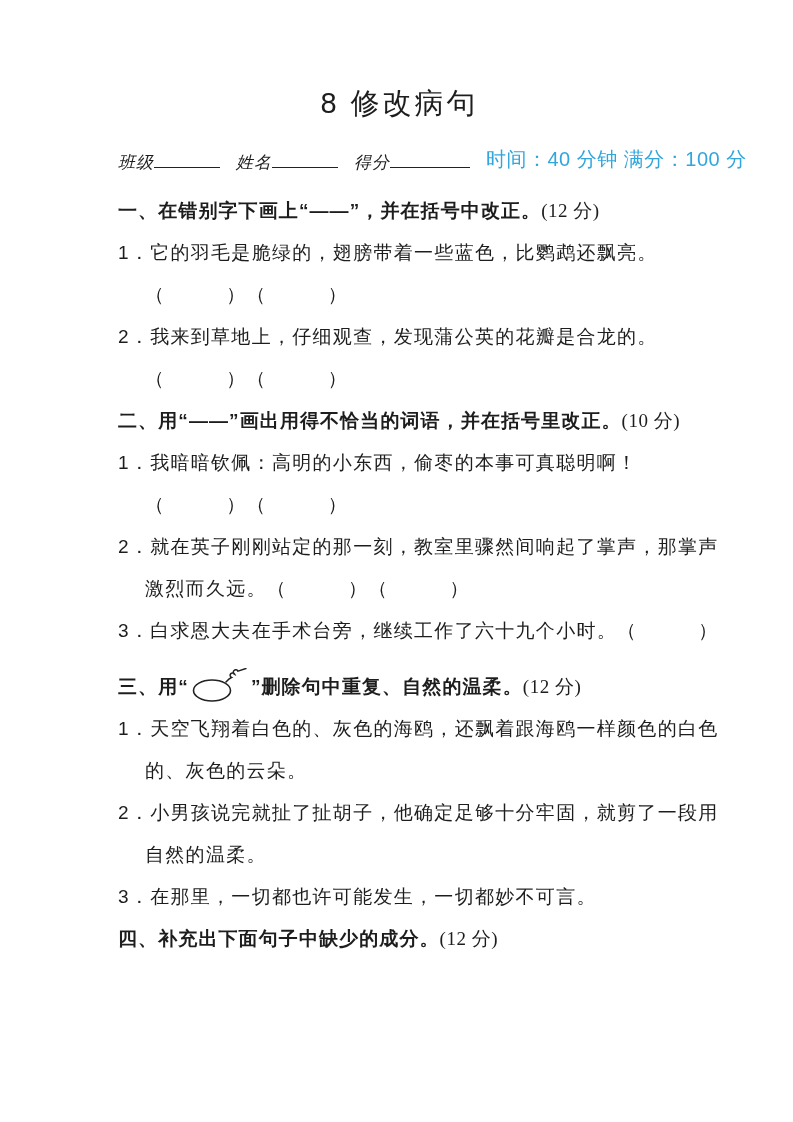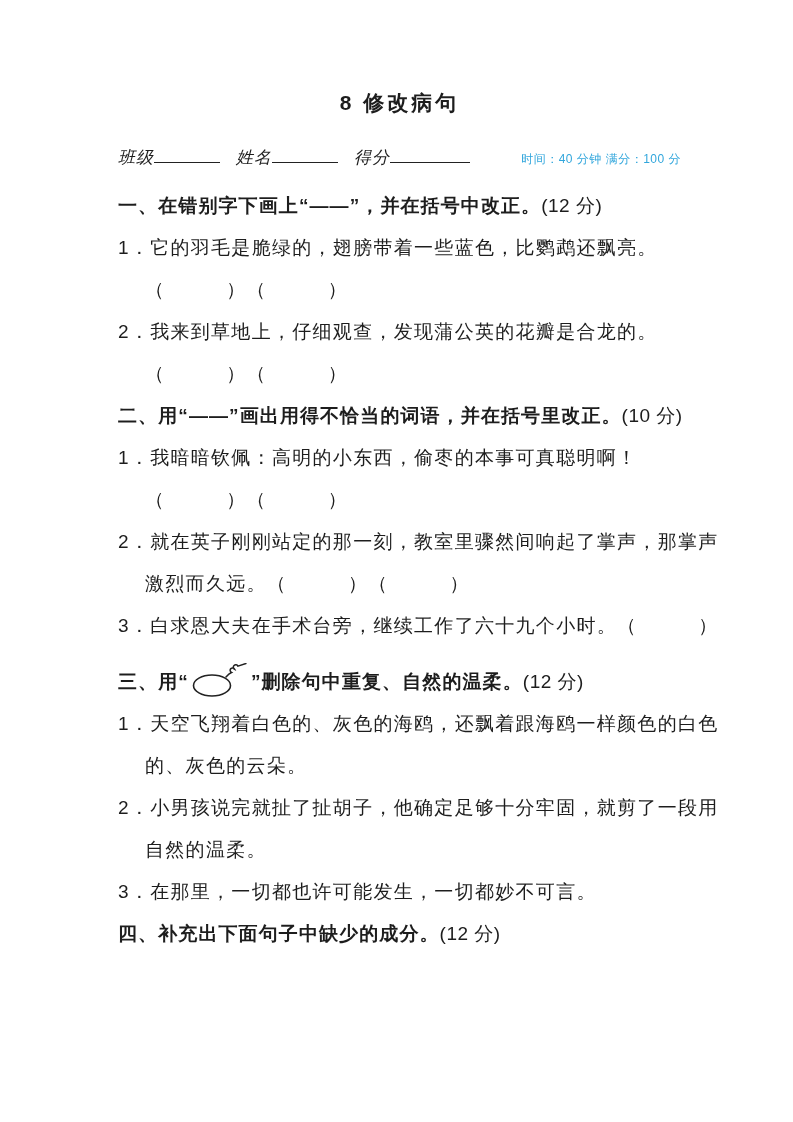--- a/index.html
+++ b/index.html
@@ -3,46 +3,46 @@
 <meta charset="utf-8">
 <style>
   html,body { margin:0; padding:0; }
   body {
     width:793px; height:1122px; background:#ffffff;
     font-family:"Liberation Sans", sans-serif;
     color:#1d1d1d; overflow:hidden;
   }
   .page { padding:88px 112px 0 118px; box-sizing:border-box; }
   .title {
-    text-align:center; font-size:21px; font-weight:700;
+    text-align:center; font-size:29px; font-weight:400;
     letter-spacing:3px; line-height:30px;
   }
   .info-row {
     display:flex; align-items:flex-end; margin-top:28px;
     font-size:17px; letter-spacing:1px;
   }
   .field { margin-right:16px; white-space:nowrap;font-style:italic; }
   .blank {
     display:inline-block; width:66px; height:15px;
     border-bottom:1.5px solid #222222;
   }
   .blank.wide { width:80px; }
   .note {
-    margin-left:auto; font-size:12px; white-space:nowrap;
+    margin-left:auto; font-size:20px; white-space:nowrap;
     letter-spacing:0.5px; padding-bottom:1px;
   }
   .sections { margin-top:16px; }
   .line {
     font-size:19px; line-height:42px; letter-spacing:1.3px;
     white-space:nowrap;
   }
   .heading { font-weight:700; letter-spacing:1.1px; }
   .cont { padding-left:27px; }
   .score {
-    font-family:Liberation Sans, sans-serif; font-weight:400;
+    font-family:Liberation Serif, serif; font-weight:400;
     letter-spacing:0.5px;
   }
   .sec-3 .heading { margin-top:14px; }
   .delete-mark {
     display:inline-block; vertical-align:-9px; margin:0 2px;
   }
 </style>
 </head>
 <body>
 

